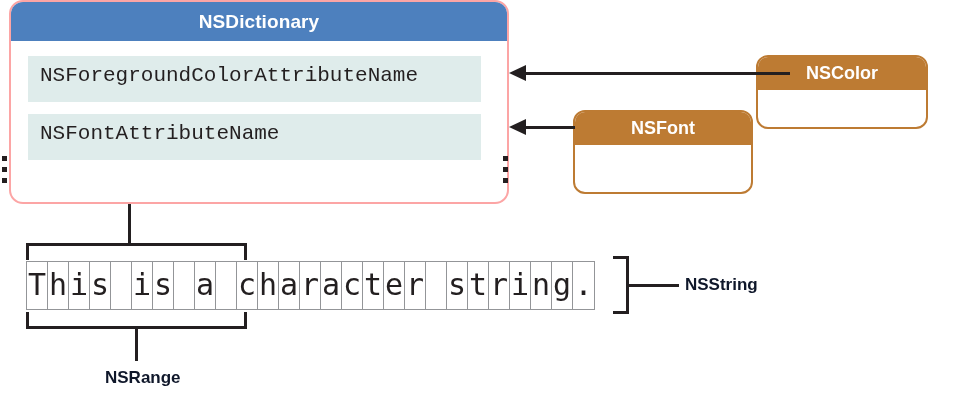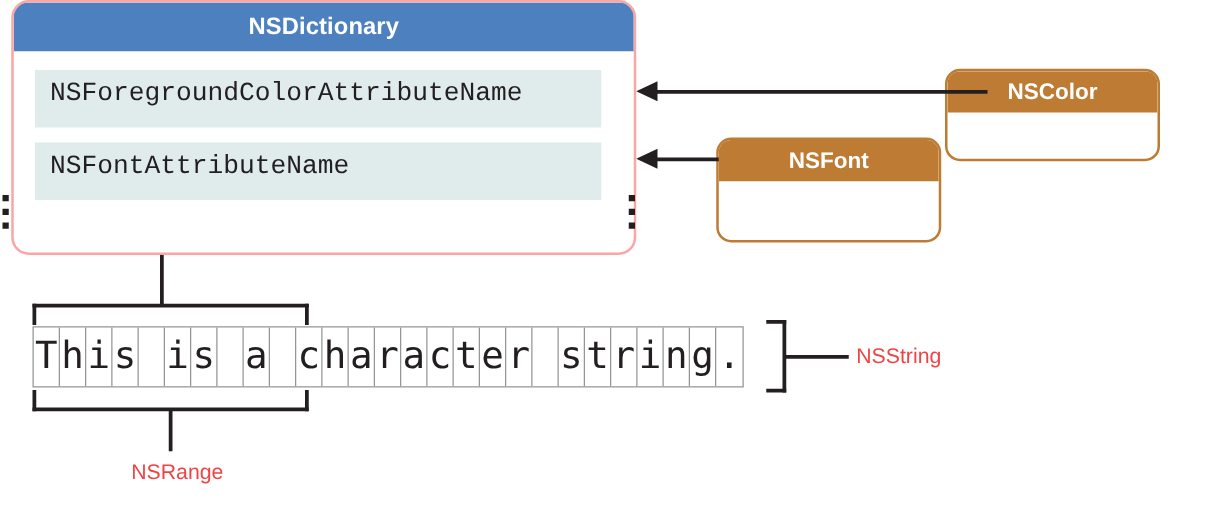--- a/index.html
+++ b/index.html
@@ -159,22 +159,23 @@
   
   .brk-right {
     border: 3px solid #231f20;
     border-left: none;
   }
 
   .caption {
     position: absolute;
     font-family: "Liberation Sans", sans-serif;
     font-size: 17px;
-    color: #ef4444;
+    color: #0f172a;
     white-space: nowrap;
+    font-weight: bold;
   }
 </style>
 </head>
 <body>
 
 <div id="canvas">
 
   <div class="dict-panel">
     <div class="dict-header">NSDictionary</div>
 

